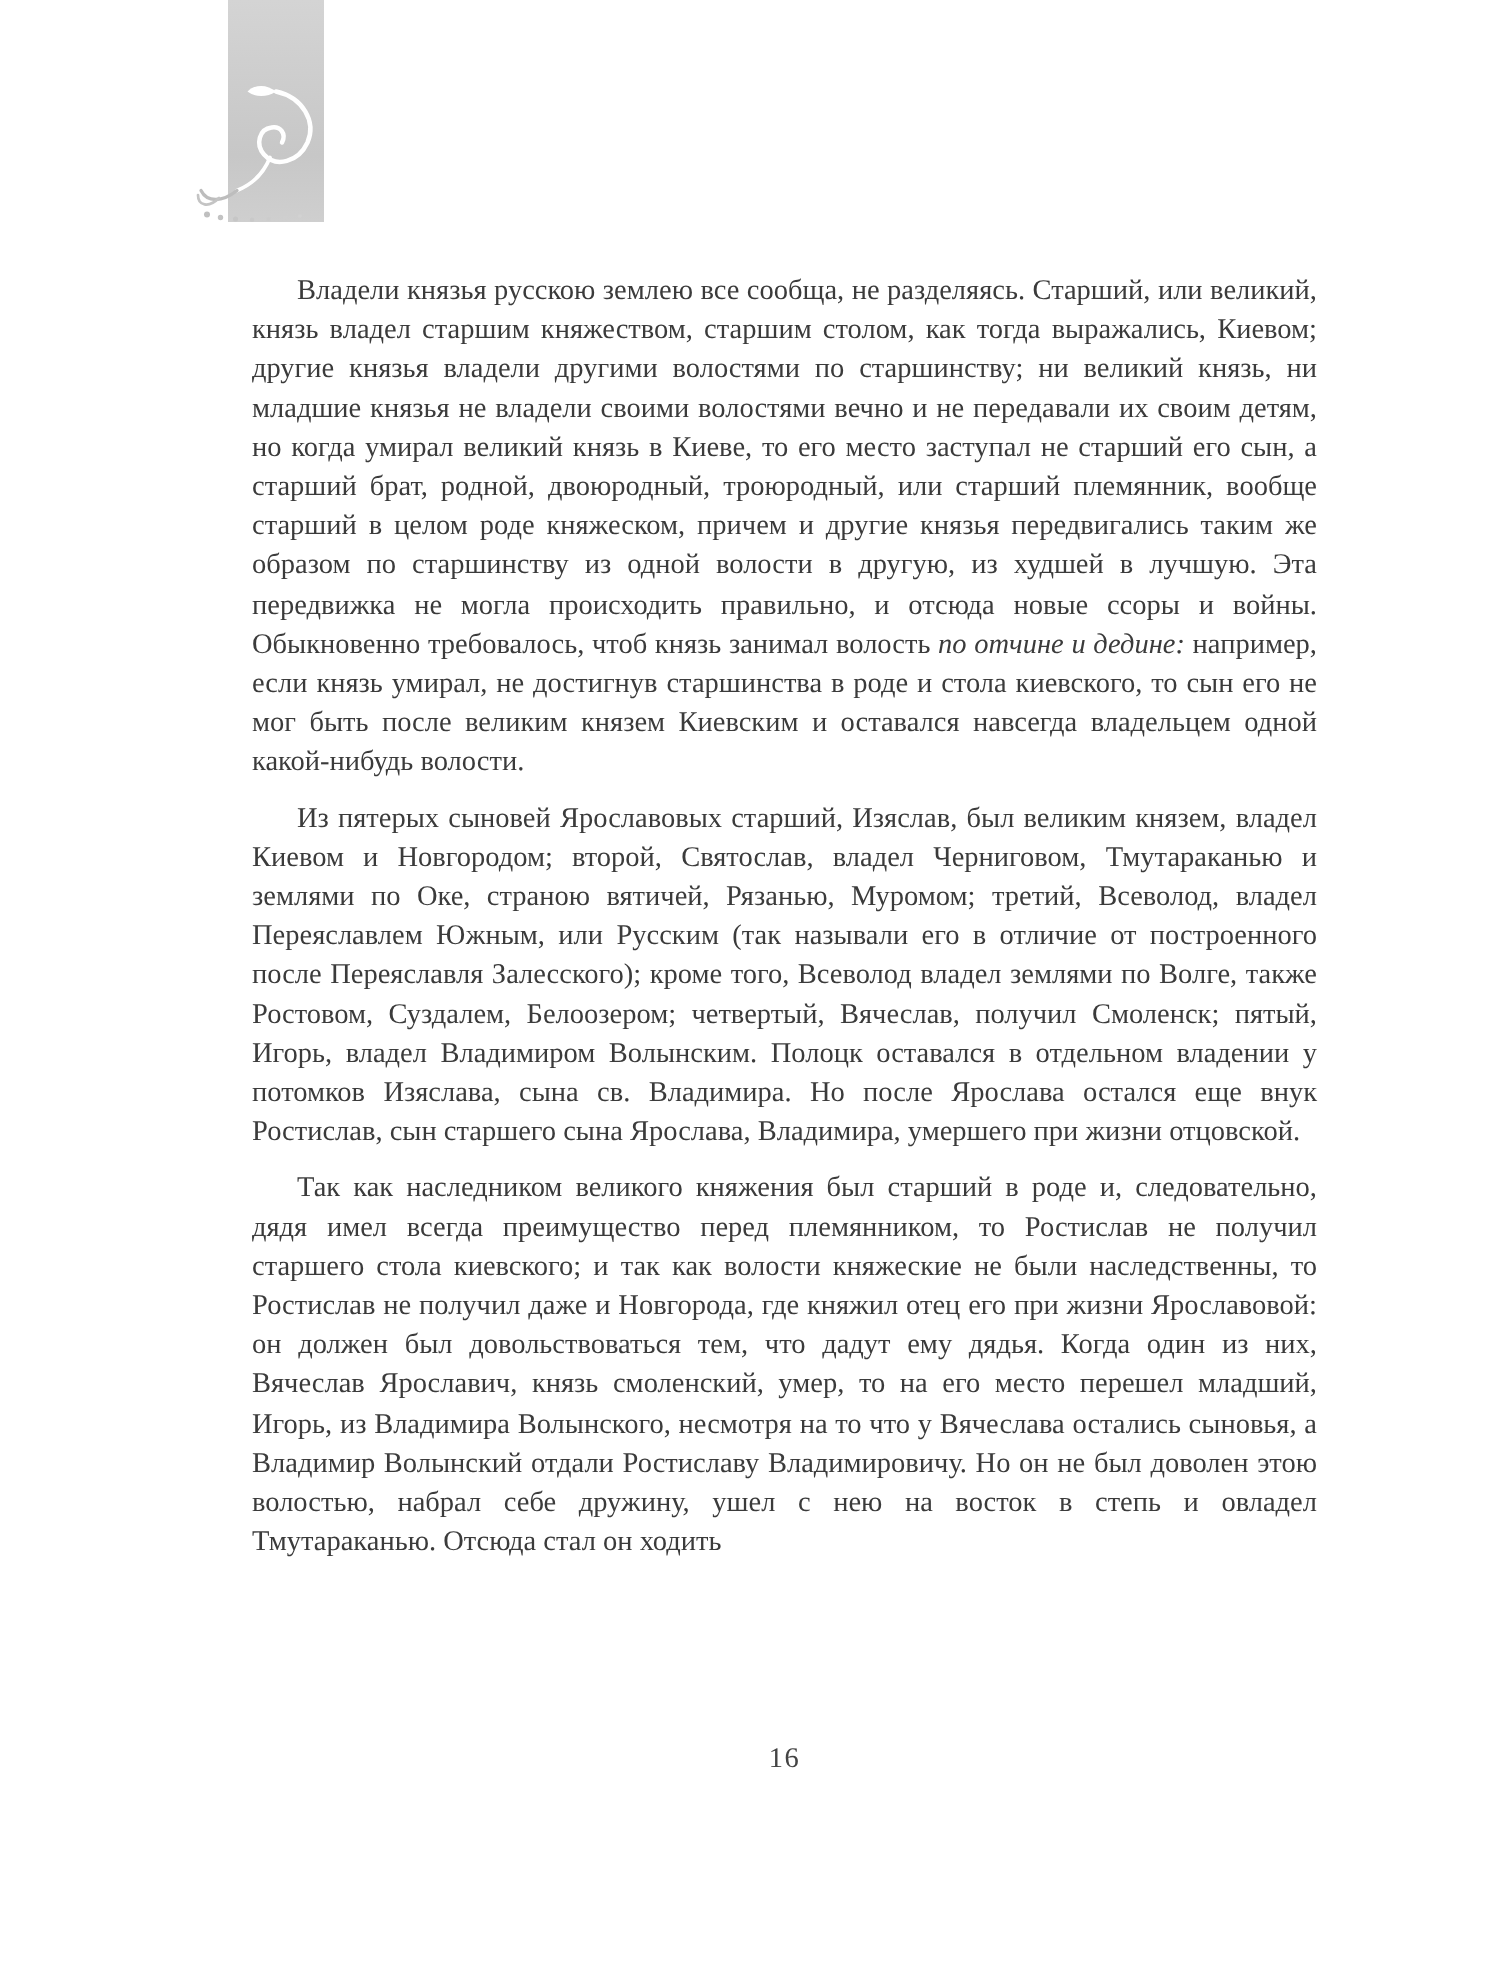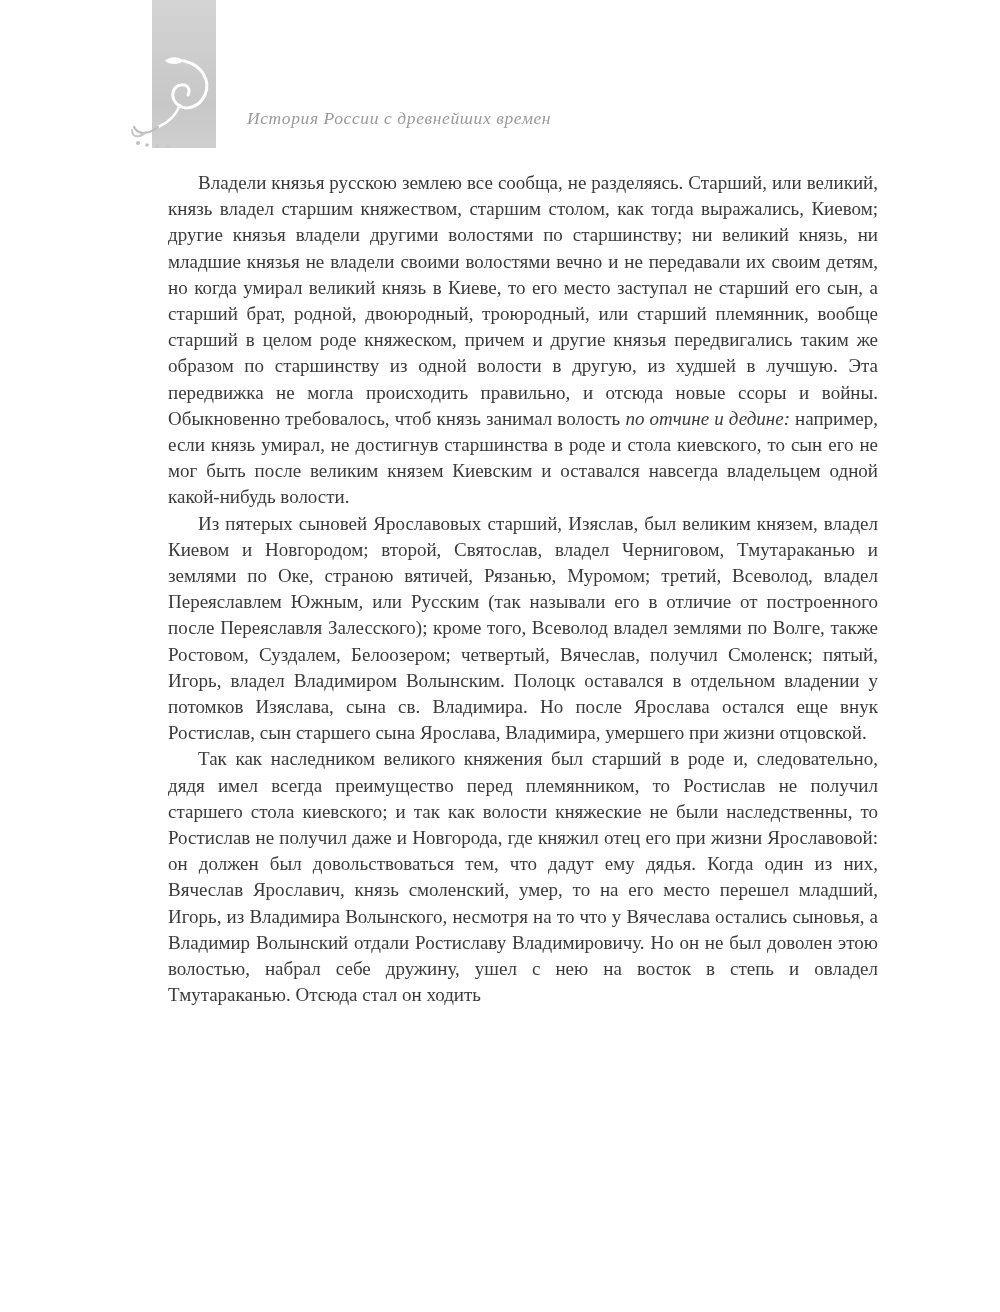--- a/index.html
+++ b/index.html
@@ -55,20 +55,21 @@
     line-height: 26.2px;
     color: #3b3b3b;
     text-align: justify;
   }
   .para {
     margin: 0;
     padding: 0;
   }
   .para.indent {
     text-indent: 30px;
+    margin-top: 11px;
   }
   .italic {
     font-style: italic;
   }
 
   
   .page-number {
     position: absolute;
     left: 168px;
     top: 1162px;
@@ -97,24 +98,22 @@
 
     <circle cx="8" cy="88" r="2" fill="#bfbfbf"></circle>
     <circle cx="17" cy="90" r="1.8" fill="#c3c3c3"></circle>
     <circle cx="27" cy="91" r="1.7" fill="#c6c6c6"></circle>
     <circle cx="38" cy="91.5" r="1.5" fill="#c9c9c9"></circle>
     <circle cx="49" cy="91" r="1.4" fill="#cccccc"></circle>
     <circle cx="60" cy="90" r="1.3" fill="#cfcfcf"></circle>
     <circle cx="70" cy="89" r="1.2" fill="#d2d2d2"></circle>
   </svg>
 
-  <div class="running-header">
-    <span>История России с древнейших времен</span>
-  </div>
 
   <div class="body-text">
       <p class="para indent"><span>Владели князья русскою землею все сообща, не разделяясь. Старший, или великий, князь владел старшим княжеством, старшим столом, как тогда выражались, Киевом; другие князья владели другими волостями по старшинству; ни великий князь, ни младшие князья не владели своими волостями вечно и не передавали их своим детям, но когда умирал великий князь в Киеве, то его место заступал не старший его сын, а старший брат, родной, двоюродный, троюродный, или старший племянник, вообще старший в целом роде княжеском, причем и другие князья передвигались таким же образом по старшинству из одной волости в другую, из худшей в лучшую. Эта передвижка не могла происходить правильно, и отсюда новые ссоры и войны. Обыкновенно требовалось, чтоб князь занимал волость </span><span class="italic">по отчине и дедине:</span><span> например, если князь умирал, не достигнув старшинства в роде и стола киевского, то сын его не мог быть после великим князем Киевским и оставался навсегда владельцем одной какой-нибудь волости.</span></p>
       <p class="para indent"><span>Из пятерых сыновей Ярославовых старший, Изяслав, был великим князем, владел Киевом и Новгородом; второй, Святослав, владел Черниговом, Тмутараканью и землями по Оке, страною вятичей, Рязанью, Муромом; третий, Всеволод, владел Переяславлем Южным, или Русским (так называли его в отличие от построенного после Переяславля Залесского); кроме того, Всеволод владел землями по Волге, также Ростовом, Суздалем, Белоозером; четвертый, Вячеслав, получил Смоленск; пятый, Игорь, владел Владимиром Волынским. Полоцк оставался в отдельном владении у потомков Изяслава, сына св. Владимира. Но после Ярослава остался еще внук Ростислав, сын старшего сына Ярослава, Владимира, умершего при жизни отцовской.</span></p>
       <p class="para indent"><span>Так как наследником великого княжения был старший в роде и, следовательно, дядя имел всегда преимущество перед племянником, то Ростислав не получил старшего стола киевского; и так как волости княжеские не были наследственны, то Ростислав не получил даже и Новгорода, где княжил отец его при жизни Ярославовой: он должен был довольствоваться тем, что дадут ему дядья. Когда один из них, Вячеслав Ярославич, князь смоленский, умер, то на его место перешел младший, Игорь, из Владимира Волынского, несмотря на то что у Вячеслава остались сыновья, а Владимир Волынский отдали Ростиславу Владимировичу. Но он не был доволен этою волостью, набрал себе дружину, ушел с нею на восток в степь и овладел Тмутараканью. Отсюда стал он ходить</span></p>
     </div>
 
+  <div class="page-number">16</div>
 
 </div>
 
 </body></html>

